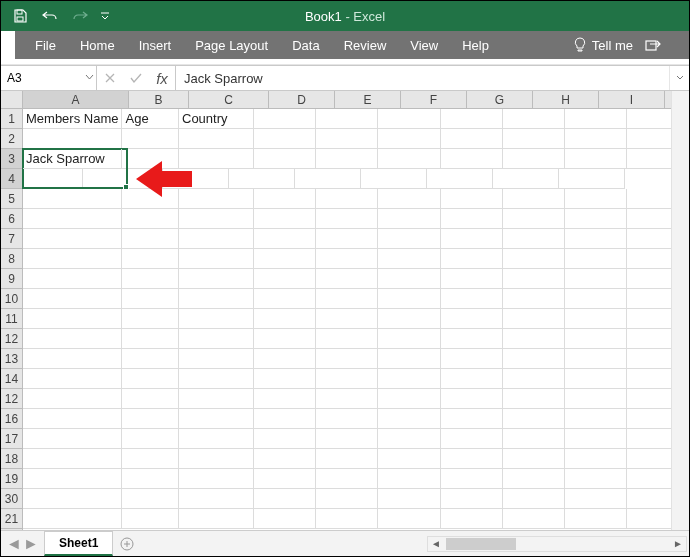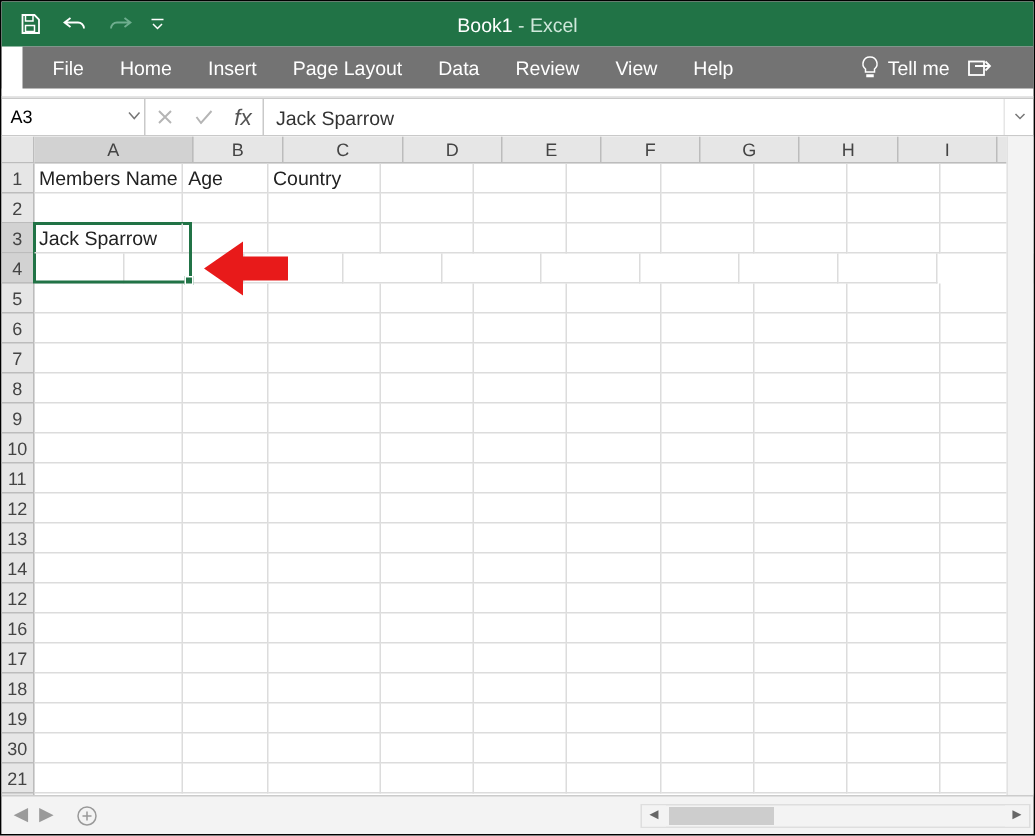--- a/index.html
+++ b/index.html
@@ -499,20 +499,23 @@
   </svg>
 </div>
 
 <div class="vscroll"></div>
 
 <div class="sheet-tabs">
   <div class="tab-nav">
     <div class="tab-nav-btn">◄</div>
     <div class="tab-nav-btn">►</div>
   </div>
+  <div class="sheet-tab active">
+    <span>Sheet1</span>
+  </div>
   <div class="add-sheet">
     <svg width="14" height="14" viewBox="0 0 14 14">
         <circle cx="7" cy="7" r="6" fill="none" stroke="#999" stroke-width="1"></circle>
         <path d="M7 4v6M4 7h6" stroke="#999" stroke-width="1"></path>
       </svg>
   </div>
   <div class="hscroll">
     <div class="hscroll-track">
       <div class="hscroll-btn">◄</div>
       <div class="hscroll-thumb"></div>

